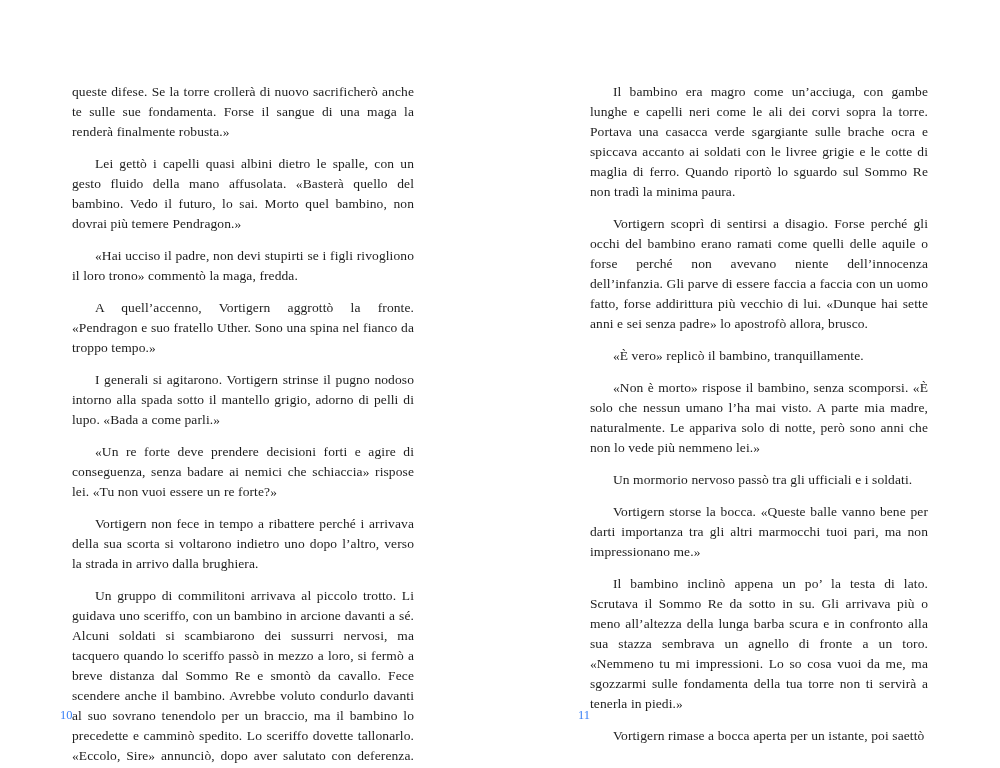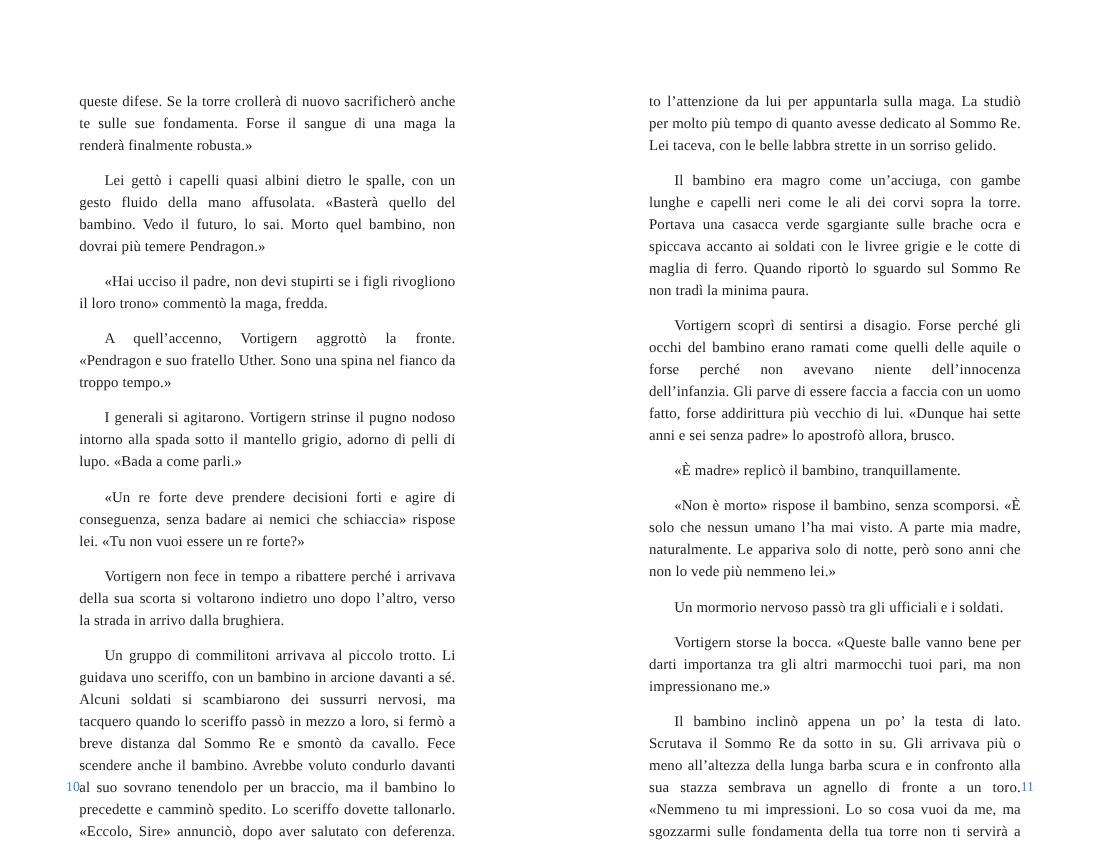--- a/index.html
+++ b/index.html
@@ -41,21 +41,21 @@
   }
   .page-number {
     position: absolute;
     top: 638px;
     left: 0;
     width: 100%;
     font-size: 12.5px;
     color: #3b82f6;
   }
   .align-left  { text-align: left; }
-  .align-right { text-align: right; }
+  .align-right { }
 </style>
 </head>
 <body>
 
 <div class="spread">
 
   <section class="page page-left">
     <div class="page-text">
         <p class="">queste difese. Se la torre crollerà di nuovo sacrificherò anche te sulle sue fondamenta. Forse il sangue di una maga la renderà finalmente robusta.»</p>
         <p class="indent">Lei gettò i capelli quasi albini dietro le spalle, con un gesto fluido della mano affusolata. «Basterà quello del bambino. Vedo il futuro, lo sai. Morto quel bambino, non dovrai più temere Pendragon.»</p>
@@ -65,24 +65,23 @@
         <p class="indent">«Un re forte deve prendere decisioni forti e agire di conseguenza, senza badare ai nemici che schiaccia» rispose lei. «Tu non vuoi essere un re forte?»</p>
         <p class="indent">Vortigern non fece in tempo a ribattere perché i arrivava della sua scorta si voltarono indietro uno dopo l’altro, verso la strada in arrivo dalla brughiera.</p>
         <p class="indent">Un gruppo di commilitoni arrivava al piccolo trotto. Li guidava uno sceriffo, con un bambino in arcione davanti a sé. Alcuni soldati si scambiarono dei sussurri nervosi, ma tacquero quando lo sceriffo passò in mezzo a loro, si fermò a breve distanza dal Sommo Re e smontò da cavallo. Fece scendere anche il bambino. Avrebbe voluto condurlo davanti al suo sovrano tenendolo per un braccio, ma il bambino lo precedette e camminò spedito. Lo sceriffo dovette tallonarlo. «Eccolo, Sire» annunciò, dopo aver salutato con deferenza. «Corrisponde alle richieste della maga. È nato sette inverni fa e non ha un padre.»</p>
         <p class="indent">Vortigern guardò il bambino, ma questi aveva già distol-</p>
       </div>
     <div class="page-number align-left">10</div>
   </section>
 
   <section class="page page-right">
     <div class="page-text">
-        <p class="">to l’attenzione da lui per appuntarla sulla maga. La studiò per molto più tempo di quanto avesse dedicato al Sommo Re. Lei taceva, con le belle labbra strette in un sorriso gelido.</p>
         <p class="indent">Il bambino era magro come un’acciuga, con gambe lunghe e capelli neri come le ali dei corvi sopra la torre. Portava una casacca verde sgargiante sulle brache ocra e spiccava accanto ai soldati con le livree grigie e le cotte di maglia di ferro. Quando riportò lo sguardo sul Sommo Re non tradì la minima paura.</p>
         <p class="indent">Vortigern scoprì di sentirsi a disagio. Forse perché gli occhi del bambino erano ramati come quelli delle aquile o forse perché non avevano niente dell’innocenza dell’infanzia. Gli parve di essere faccia a faccia con un uomo fatto, forse addirittura più vecchio di lui. «Dunque hai sette anni e sei senza padre» lo apostrofò allora, brusco.</p>
-        <p class="indent">«È madre» replicò il bambino, tranquillamente.</p>
+        <p class="indent">«È vero» replicò il bambino, tranquillamente.</p>
         <p class="indent">«Non è morto» rispose il bambino, senza scomporsi. «È solo che nessun umano l’ha mai visto. A parte mia madre, naturalmente. Le appariva solo di notte, però sono anni che non lo vede più nemmeno lei.»</p>
         <p class="indent">Un mormorio nervoso passò tra gli ufficiali e i soldati.</p>
         <p class="indent">Vortigern storse la bocca. «Queste balle vanno bene per darti importanza tra gli altri marmocchi tuoi pari, ma non impressionano me.»</p>
         <p class="indent">Il bambino inclinò appena un po’ la testa di lato. Scrutava il Sommo Re da sotto in su. Gli arrivava più o meno all’altezza della lunga barba scura e in confronto alla sua stazza sembrava un agnello di fronte a un toro. «Nemmeno tu mi impressioni. Lo so cosa vuoi da me, ma sgozzarmi sulle fondamenta della tua torre non ti servirà a tenerla in piedi.»</p>
         <p class="indent">Vortigern rimase a bocca aperta per un istante, poi saettò</p>
       </div>
     <div class="page-number align-right">11</div>
   </section>
 
 </div>

